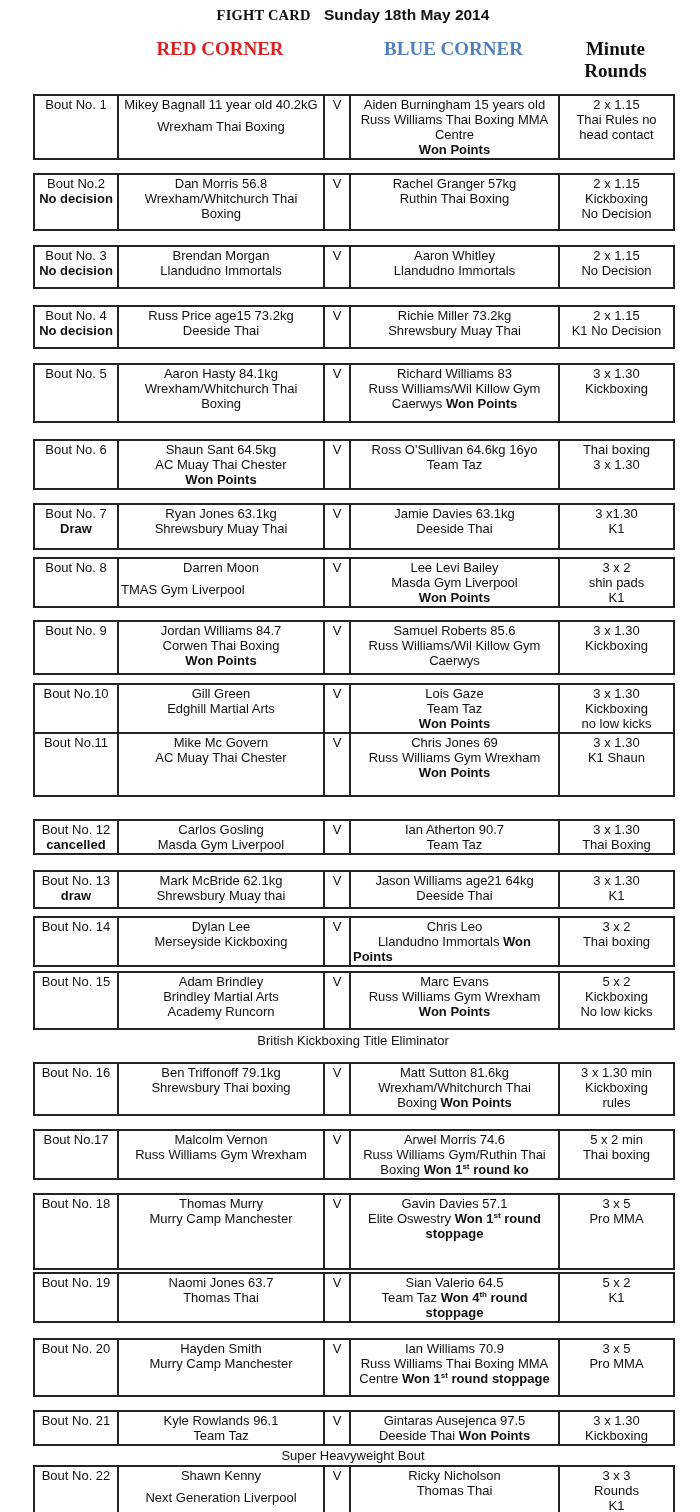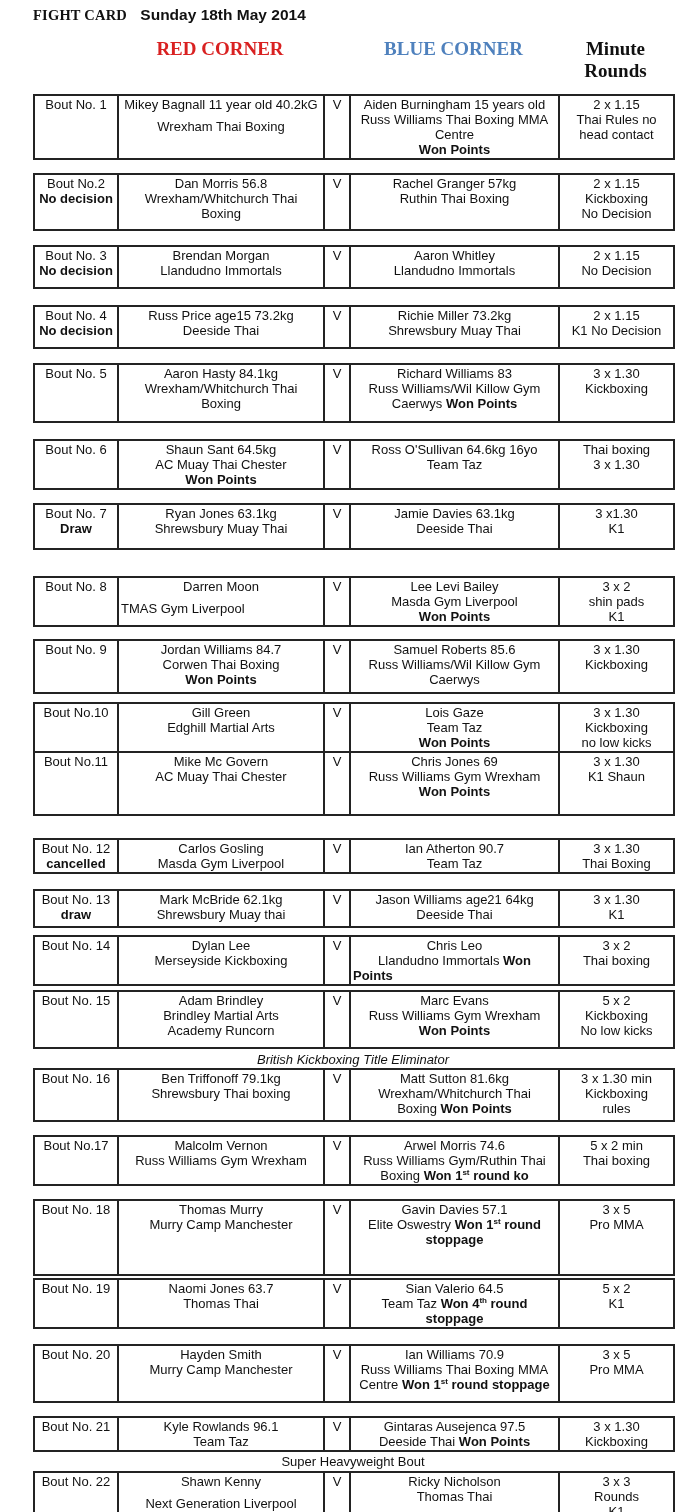--- a/index.html
+++ b/index.html
@@ -1,18 +1,18 @@
 <!DOCTYPE html>
 <html><head>
 <meta charset="utf-8">
 <style>
   html,body{margin:0;padding:0;background:#ffffff;}
   body{width:700px;min-height:1512px;font-family:"Liberation Sans",sans-serif;color:#111;}
   .page{padding-top:6px;}
-  .title-row{width:640px;margin:0 0 14px 33px;text-align:left;white-space:nowrap;}
+  .title-row{width:640px;margin:0 0 14px 33px;text-align:center;white-space:nowrap;}
   .title-card{font-family:"Liberation Serif",serif;font-weight:bold;font-size:14.5px;letter-spacing:.2px;}
   .title-date{font-family:"Liberation Sans",sans-serif;font-weight:bold;font-size:15.5px;}
   .col-headers{display:flex;width:640px;margin:0 0 12px 33px;}
   .ch{font-family:"Liberation Serif",serif;font-weight:bold;font-size:19px;text-align:center;}
   .ch-no{width:84px;}
   .ch-red{width:206px;color:#d92121;}
   .ch-v{width:26px;}
   .ch-blue{width:209px;color:#4f81bd;}
   .ch-rounds{width:115px;color:#111;}
   table.bout-table{border-collapse:collapse;table-layout:fixed;width:640px;margin-left:33px;}
@@ -236,21 +236,21 @@
               <div class="line">Ross O'Sullivan 64.6kg 16yo</div>
               <div class="line">Team Taz</div>
             </td>
             <td class="c-rounds">
               <div class="line">Thai boxing</div>
               <div class="line">3 x 1.30</div>
             </td>
           </tr>
         </tbody>
       </table>
-      <table class="bout-table" style="margin-bottom: 26px; padding-left: 48px;">
+      <table class="bout-table" style="margin-bottom: 7px; padding-left: 48px;">
         <colgroup>
           <col style="width: 84px;">
           <col style="width: 206px;">
           <col style="width: 26px;">
           <col style="width: 209px;">
           <col style="width: 115px;">
         </colgroup>
         <tbody>
           <tr style="height: 45px;">
             <td class="c-no">
@@ -519,21 +519,21 @@
               <div class="line"><span class="b">Won Points</span></div>
             </td>
             <td class="c-rounds">
               <div class="line">5 x 2</div>
               <div class="line">Kickboxing</div>
               <div class="line">No low kicks</div>
             </td>
           </tr>
         </tbody>
       </table>
-      <div class="note" style="margin-bottom: 1px; font-style: italic;">British Kickboxing Title Eliminator</div>
+      <div class="note" style="margin-bottom: 14px;">British Kickboxing Title Eliminator</div>
       <table class="bout-table" style="margin-bottom: 13px;">
         <colgroup>
           <col style="width: 84px;">
           <col style="width: 206px;">
           <col style="width: 26px;">
           <col style="width: 209px;">
           <col style="width: 115px;">
         </colgroup>
         <tbody>
           <tr style="height: 52px;">

